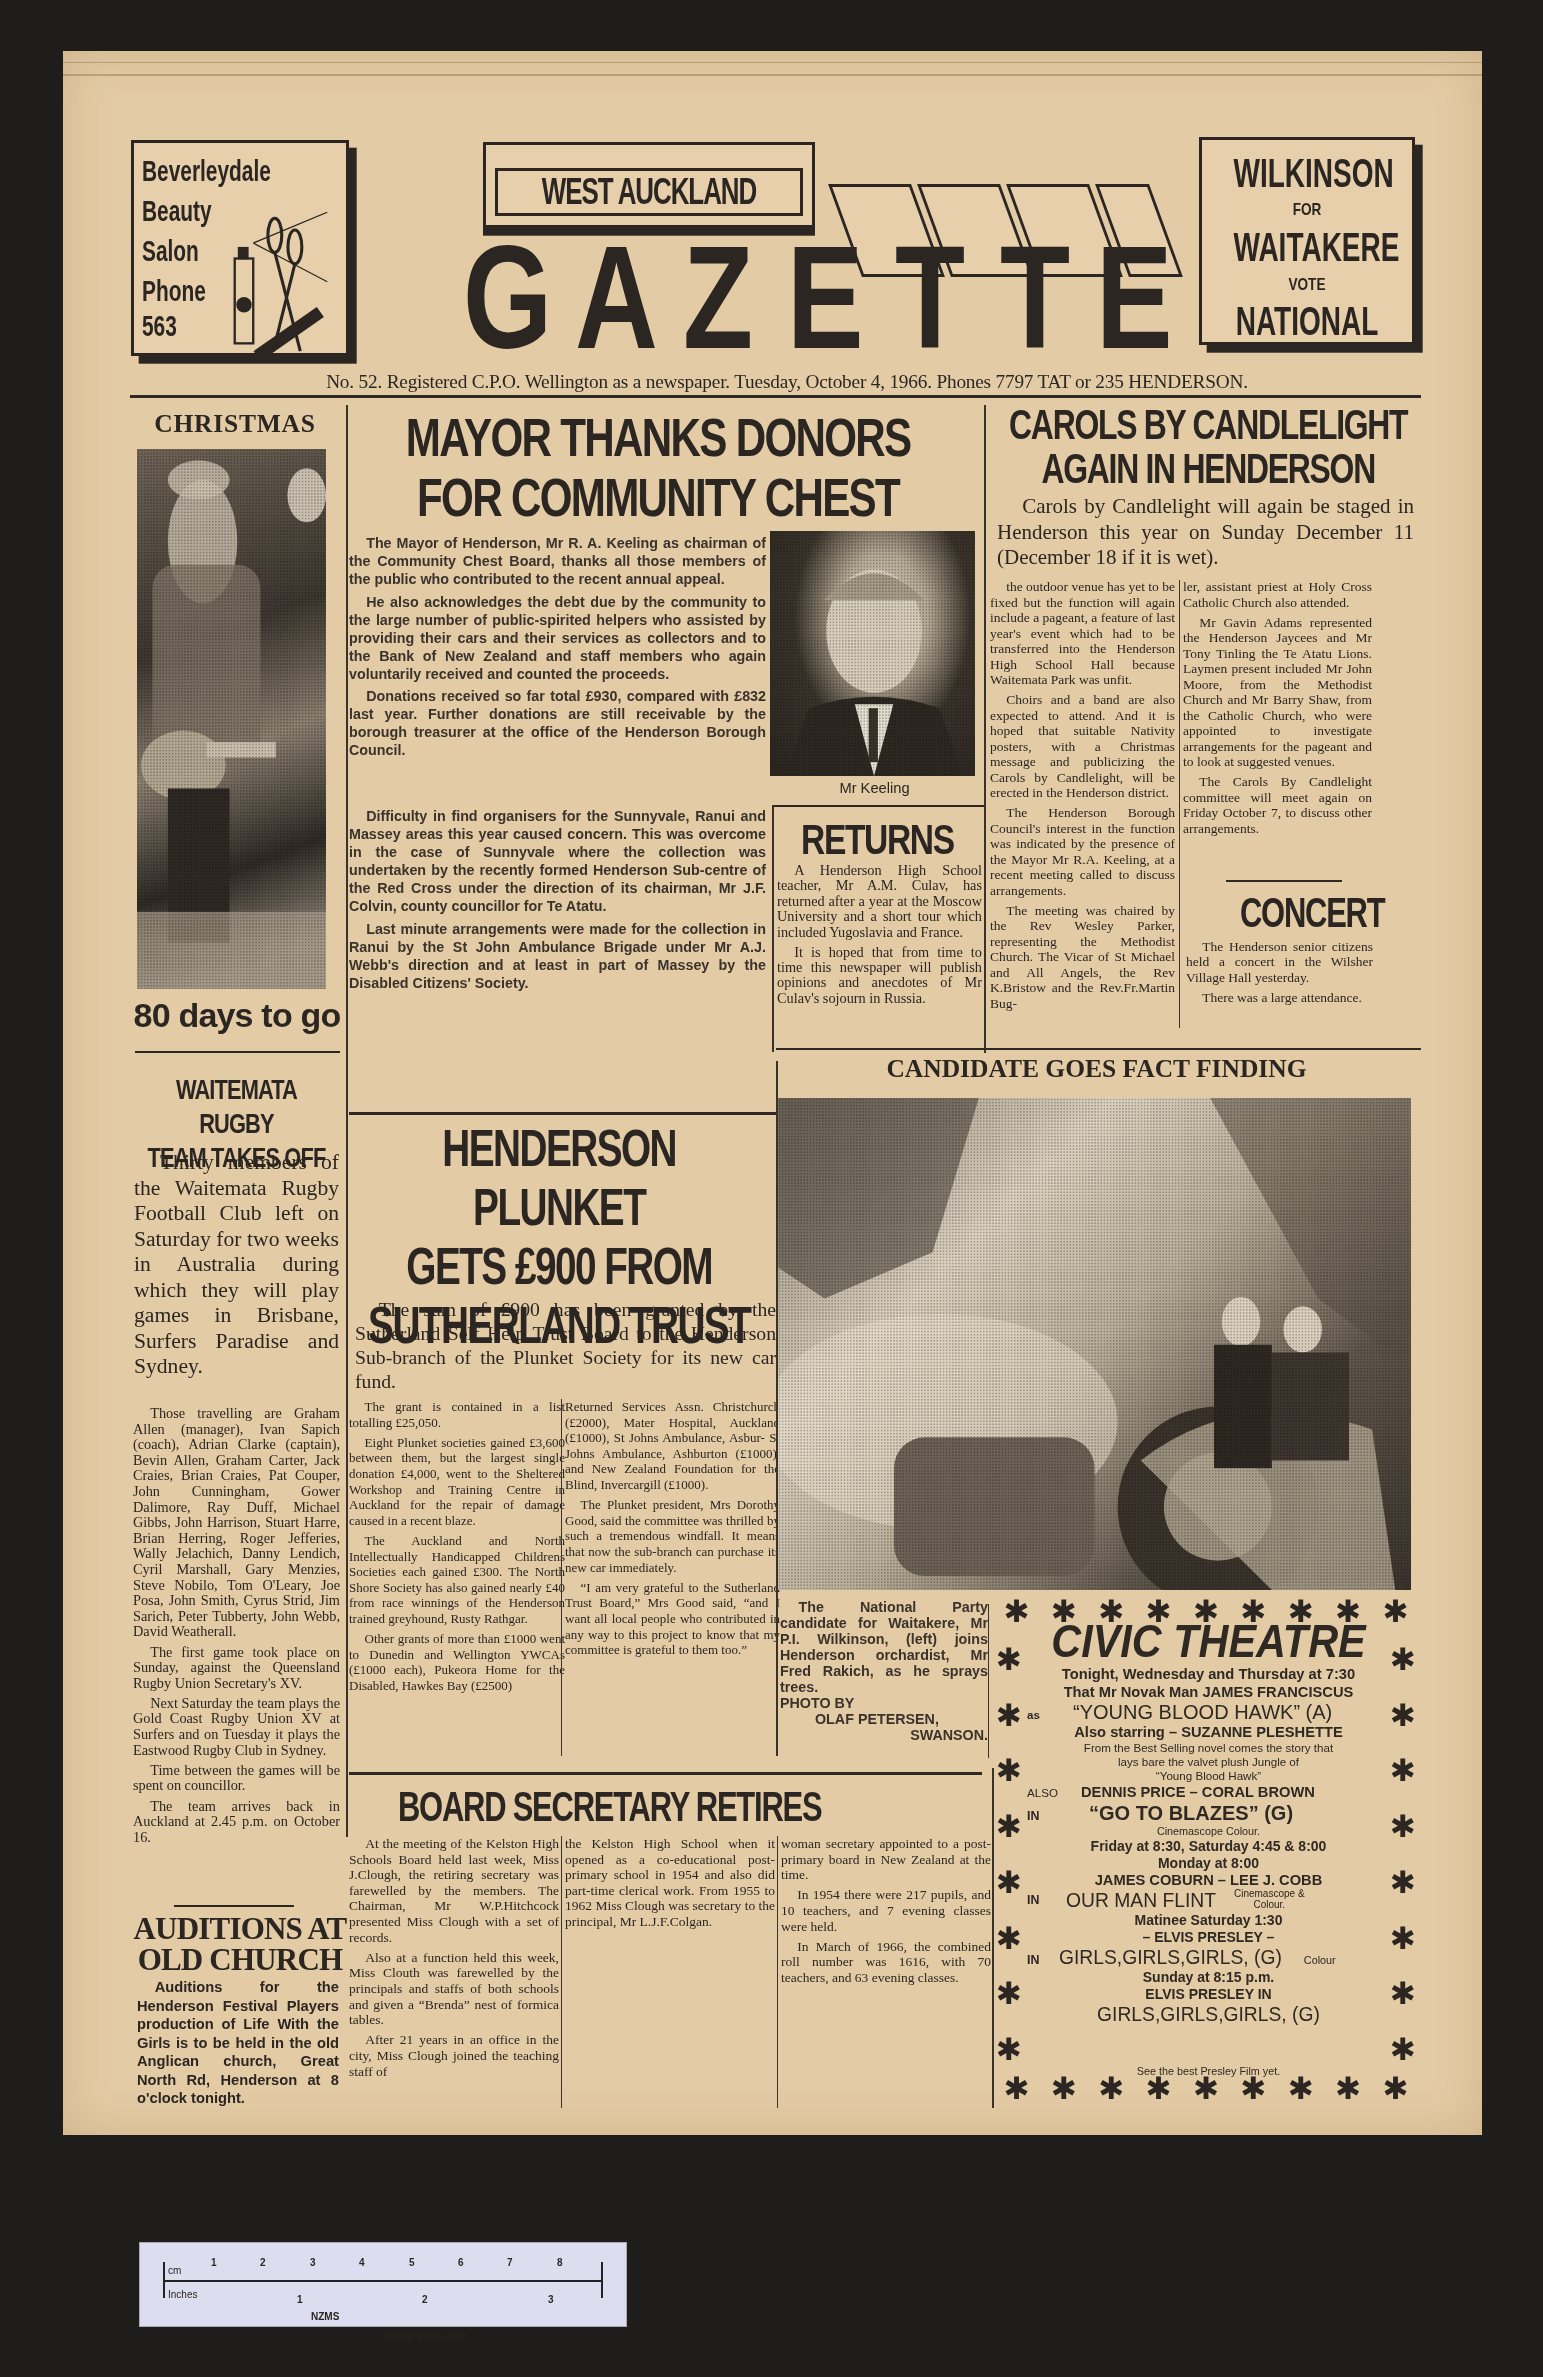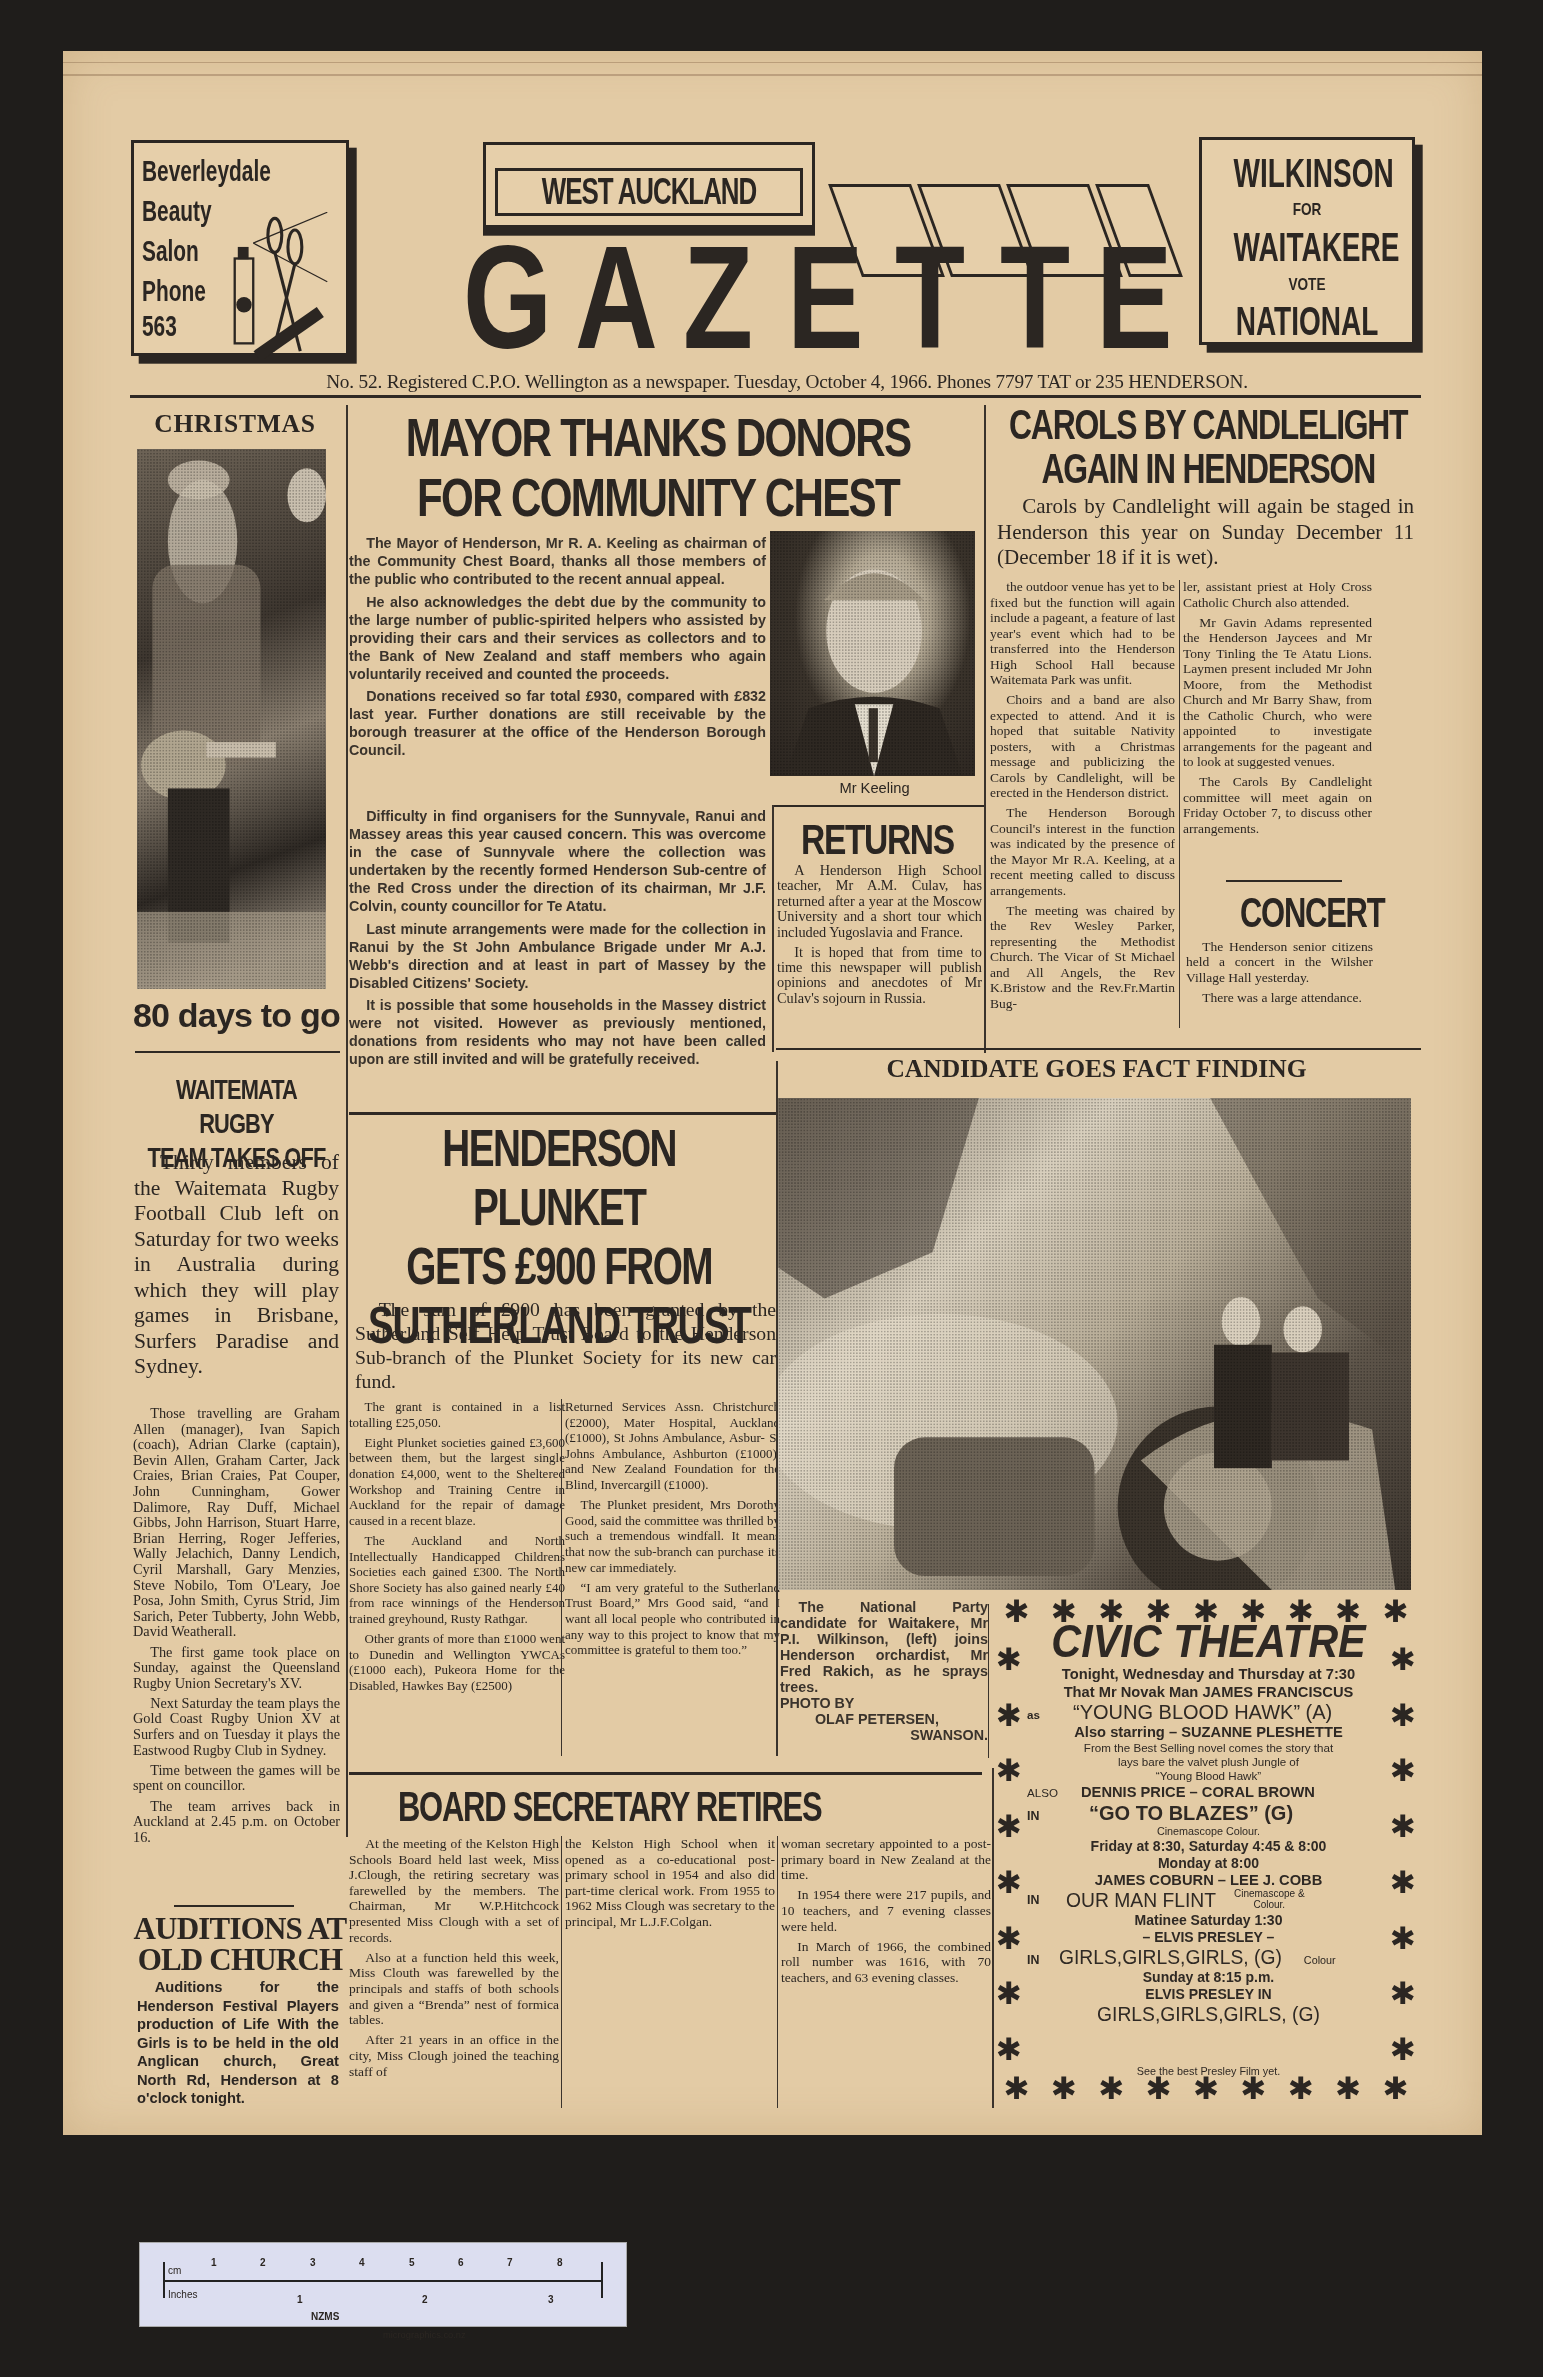--- a/index.html
+++ b/index.html
@@ -126,21 +126,21 @@
       <ellipse cx="80" cy="40" rx="40" ry="25" fill="#b8ad9c"></ellipse>
       <ellipse cx="85" cy="120" rx="45" ry="80" fill="#c9bfae" opacity="0.8"></ellipse>
       <rect x="20" y="150" width="140" height="260" rx="30" fill="#7d7264" opacity="0.8"></rect>
       <ellipse cx="60" cy="410" rx="55" ry="45" fill="#b0a58f"></ellipse>
       <rect x="90" y="380" width="90" height="20" fill="#c8bdab"></rect>
       <rect x="40" y="440" width="80" height="200" fill="#2e2924"></rect>
       <ellipse cx="220" cy="60" rx="25" ry="35" fill="#c9bfae"></ellipse>
       <rect x="0" y="600" width="245" height="100" fill="#a89d8a" opacity="0.7"></rect>
     </svg>
   </div>
-  <div class="abs sans" style="left:133px; top:996px; width:208px; text-align:left; font-size:34px; font-weight:bold; letter-spacing:-0.8px;">80 days to go</div>
+  <div class="abs sans" style="left:133px; top:996px; width:208px; text-align:center; font-size:34px; font-weight:bold; letter-spacing:-0.8px;">80 days to go</div>
   <div class="rule-h" style="left:135px; top:1051px; width:205px; height:2.3px;"></div>
 </div>
 
 <div>
   <div class="abs cond" style="left:137px; top:1073px; width:255px; font-size:28px; line-height:34px; text-align:center; transform:scaleX(0.78);">
     <div>WAITEMATA RUGBY</div>
     <div>TEAM TAKES OFF</div>
   </div>
   <div class="abs serif body-text" style="left:134px; top:1150px; width:205px; font-size:21.6px; line-height:25.5px;">
     <p>Thirty members of the Waitemata Rugby Football Club left on Saturday for two weeks in Australia during which they will play games in Brisbane, Surfers Paradise and Sydney.</p>
@@ -183,21 +183,20 @@
 
   <div class="abs sans body-text" style="left:349px; top:534px; width:417px; font-size:14.3px; line-height:18px; font-weight:bold; color:#3a332c;">
     <p>The Mayor of Henderson, Mr R. A. Keeling as chairman of the Community Chest Board, thanks all those members of the public who contributed to the recent annual appeal.</p>
     <p>He also acknowledges the debt due by the community to the large number of public-spirited helpers who assisted by providing their cars and their services as collectors and to the Bank of New Zealand and staff members who again voluntarily received and counted the proceeds.</p>
     <p>Donations received so far total £930, compared with £832 last year. Further donations are still receivable by the borough treasurer at the office of the Henderson Borough Council.</p>
   </div>
   <div class="abs sans body-text" style="left:349px; top:807px; width:417px; font-size:14.3px; line-height:18px; font-weight:bold; color:#3a332c;">
     <p>Difficulty in find organisers for the Sunnyvale, Ranui and Massey areas this year caused concern. This was overcome in the case of Sunnyvale where the collection was undertaken by the recently formed Henderson Sub-centre of the Red Cross under the direction of its chairman, Mr J.F. Colvin, county councillor for Te Atatu.</p>
     <p>Last minute arrangements were made for the collection in Ranui by the St John Ambulance Brigade under Mr A.J. Webb's direction and at least in part of Massey by the Disabled Citizens' Society.</p>
 
-    <p>It is possible that some households in the Massey district were not visited. However as previously mentioned, donations from residents who may not have been called upon are still invited and will be gratefully received.</p>
   </div>
 </div>
 
 <div>
   <div class="rule-h" style="left:772px; top:805px; width:212px; height:2.3px;"></div>
   <div class="rule-v" style="left:772px; top:805px; height:247px;"></div>
   <div class="abs cond" style="left:801px; top:817px; width:201px; font-size:43px; line-height:45px; transform:scaleX(0.78);">RETURNS</div>
   <div class="abs serif body-text" style="left:777px; top:863px; width:205px; font-size:14.3px; line-height:15.4px;">
     <p>A Henderson High School teacher, Mr A.M. Culav, has returned after a year at the Moscow University and a short tour which included Yugoslavia and France.</p>
     <p>It is hoped that from time to time this newspaper will publish opinions and anecdotes of Mr Culav's sojourn in Russia.</p>

